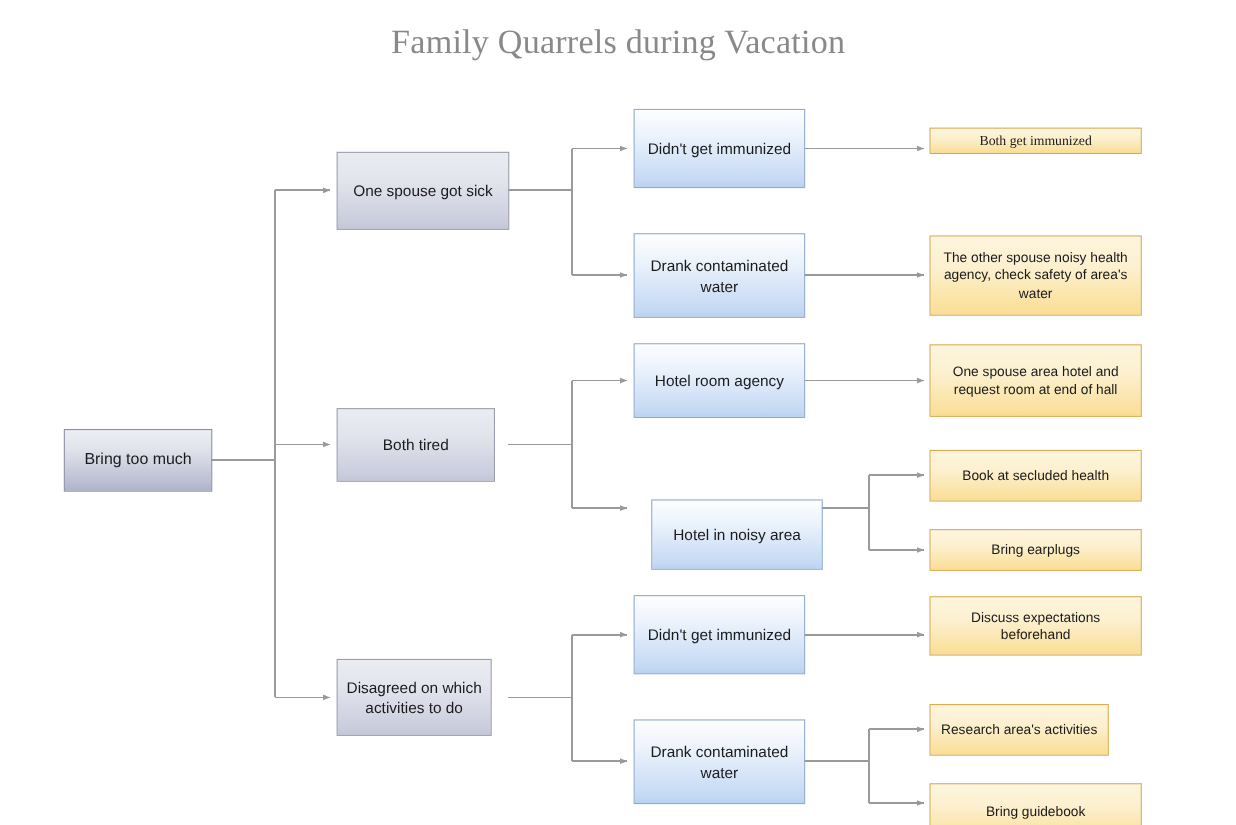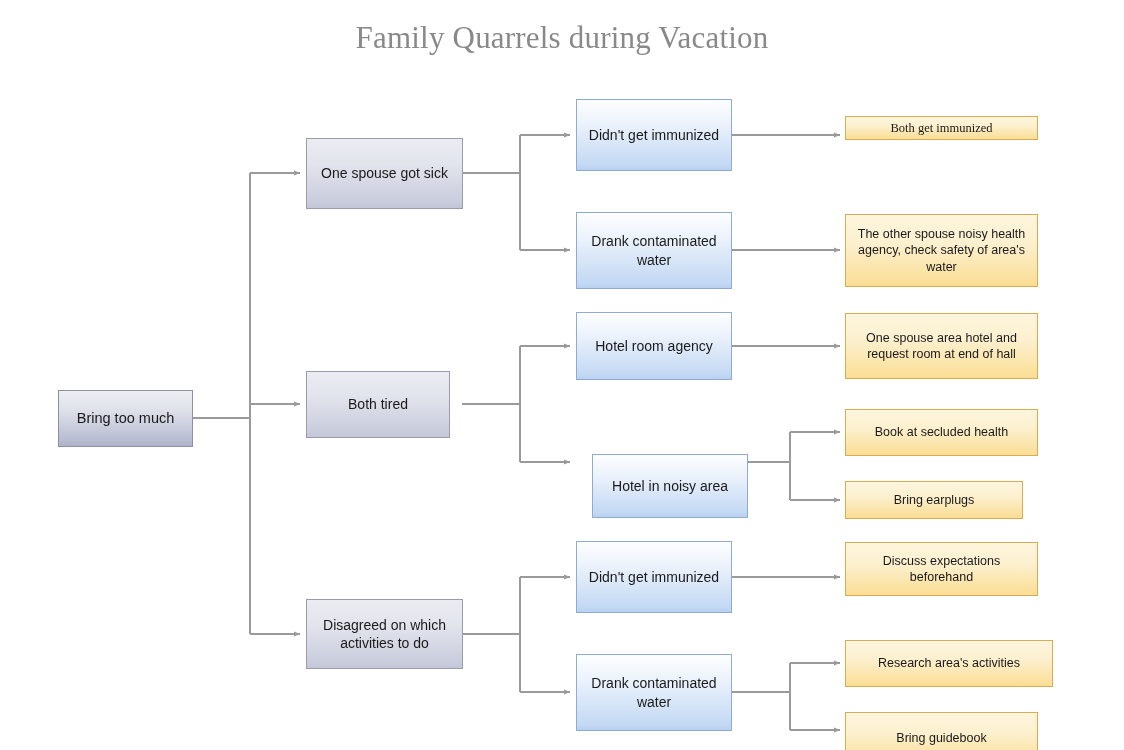--- a/index.html
+++ b/index.html
@@ -134,21 +134,21 @@
 <div class="node root" style="left:58px; top:390px; width:135px; height:57px;">
   <span>Bring too much</span>
 </div>
 
 <div class="node gray" style="left:306px; top:138px; width:157px; height:71px;">
   <span>One spouse got sick</span>
 </div>
 <div class="node gray" style="left:306px; top:371px; width:144px; height:67px;">
   <span>Both tired</span>
 </div>
-<div class="node gray" style="left:306px; top:599px; width:157px; height:70px;align-items:center;">
+<div class="node gray" style="left:306px; top:599px; width:141px; height:70px;align-items:center;">
   <span>Disagreed on which activities to do</span>
 </div>
 
 <div class="node blue" style="left:576px; top:99px; width:156px; height:72px;">
   <span>Didn't get immunized</span>
 </div>
 <div class="node blue" style="left:576px; top:212px; width:156px; height:77px;">
   <span>Drank contaminated water</span>
 </div>
 <div class="node blue" style="left:576px; top:312px; width:156px; height:68px;">
@@ -169,24 +169,24 @@
 </div>
 <div class="node yellow" style="left:845px; top:214px; width:193px; height:73px;">
   <span>The other spouse noisy health agency, check safety of area's water</span>
 </div>
 <div class="node yellow" style="left:845px; top:313px; width:193px; height:66px;">
   <span>One spouse area hotel and request room at end of hall</span>
 </div>
 <div class="node yellow" style="left:845px; top:409px; width:193px; height:47px;">
   <span>Book at secluded health</span>
 </div>
-<div class="node yellow" style="left:845px; top:481px; width:178px; height:38px;justify-content:center;">
+<div class="node yellow" style="left:845px; top:481px; width:193px; height:38px;justify-content:center;">
   <span>Bring earplugs</span>
 </div>
 <div class="node yellow" style="left:845px; top:542px; width:193px; height:54px;">
   <span>Discuss expectations beforehand</span>
 </div>
-<div class="node yellow" style="left:845px; top:640px; width:208px; height:47px;">
+<div class="node yellow" style="left:845px; top:640px; width:163px; height:47px;">
   <span>Research area's activities</span>
 </div>
 <div class="node yellow" style="left:845px; top:712px; width:193px; height:52px;">
   <span>Bring guidebook</span>
 </div>
 
 </body></html>

